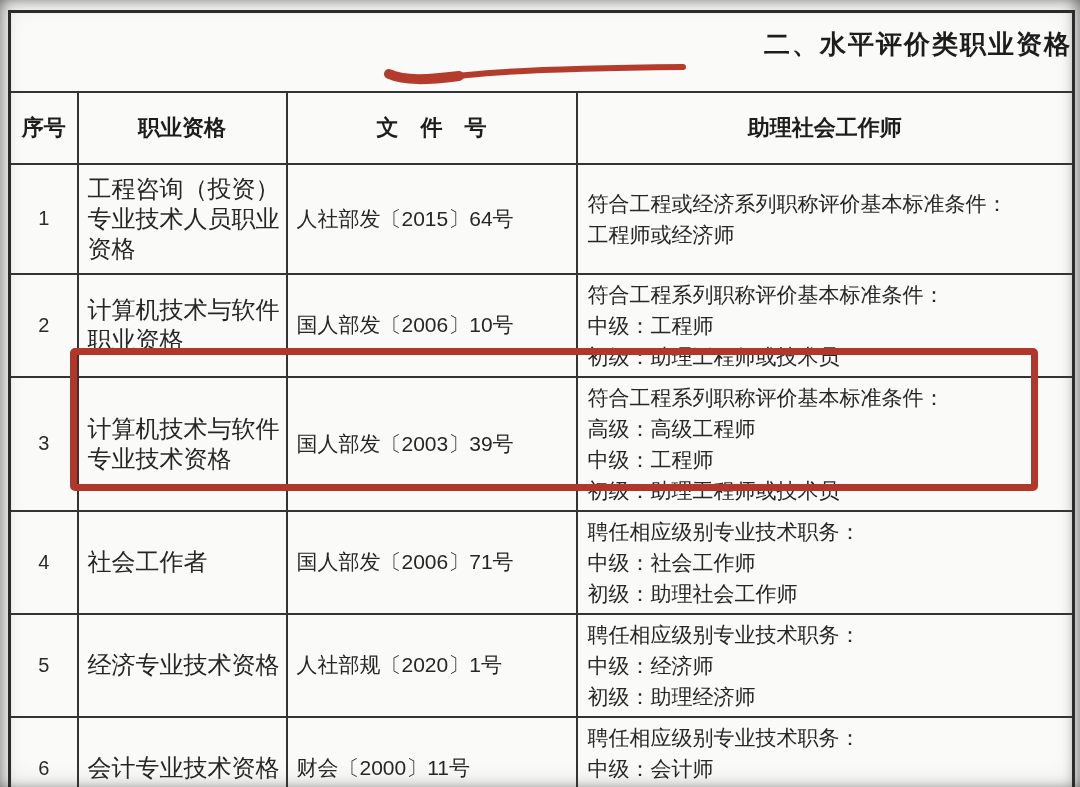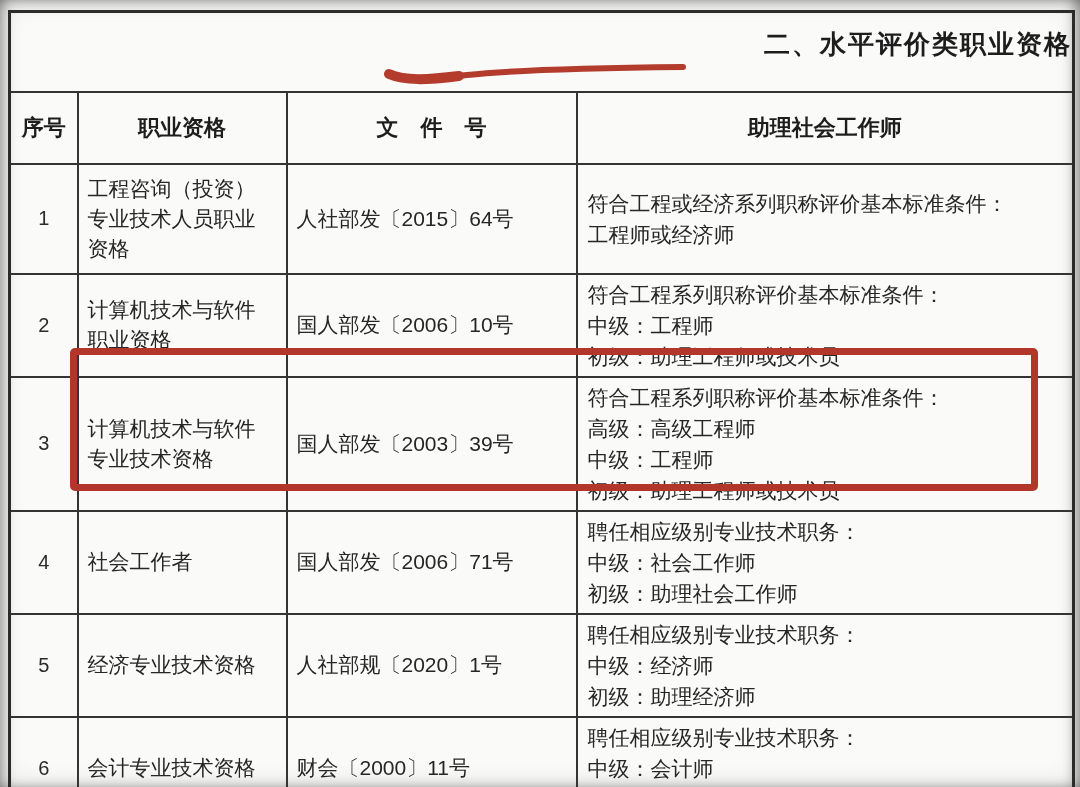--- a/index.html
+++ b/index.html
@@ -69,21 +69,21 @@
     text-align: center;
     color: #1d1d1d;
   }
 
   td.c-num {
     text-align: center;
     font-size: 20px;
     color: #2a2a2a;
   }
   td.c-qual {
-    font-size: 21px;
+    font-size: 24px;
     line-height: 30px;
     padding: 4px 6px 4px 9px;
     white-space: pre-line;
     color: #262626;
   }
   td.c-doc {
     font-size: 21px;
     padding: 4px 4px 4px 9px;
     color: #262626;
   }

